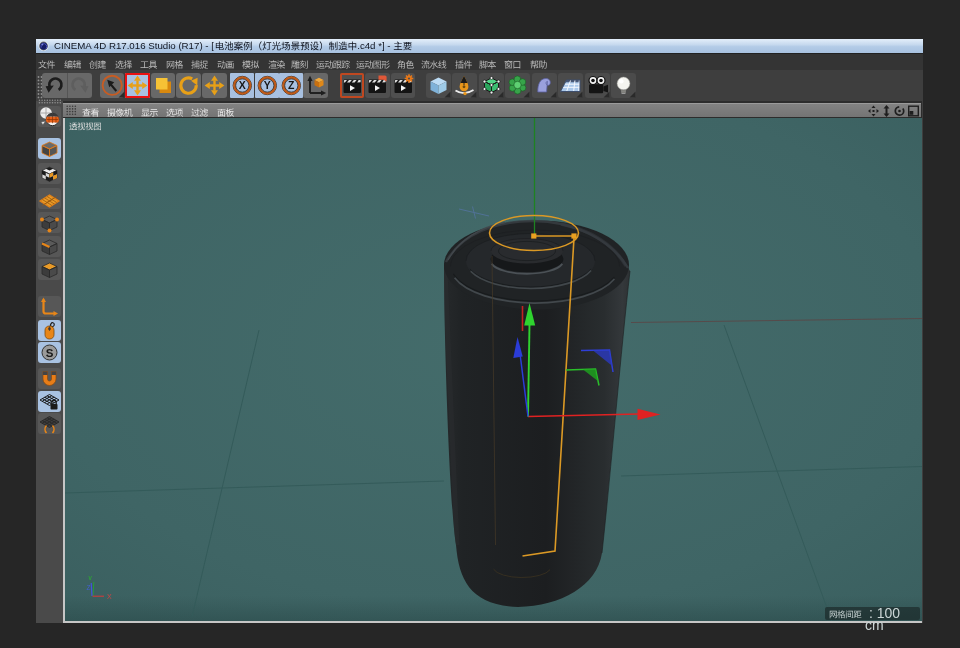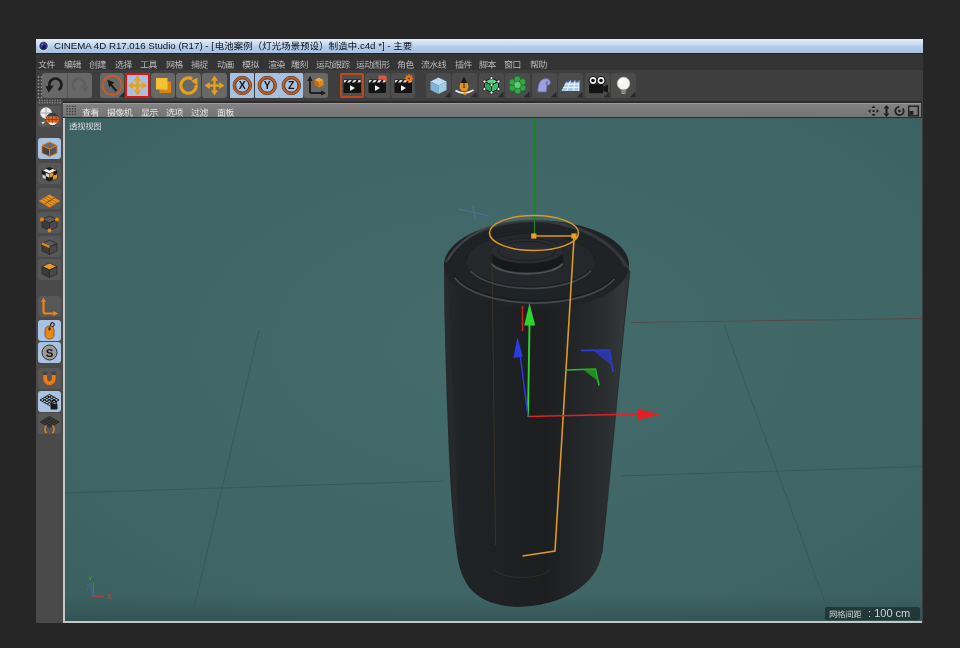--- a/index.html
+++ b/index.html
@@ -737,21 +737,21 @@
               <use href="#g89C6" transform="translate(16.15,7.48) scale(0.00850,-0.00850)"></use>
               <use href="#g56FE" transform="translate(24.22,7.48) scale(0.00850,-0.00850)"></use>
             </svg></div>
           <div class="abs" style="right:1px;bottom:1.5px;width:95px;height:13px;background:rgba(24,36,36,0.62);border-radius:2px">
             <div class="abs" style="left:4px;top:1px"><svg class="" width="34" height="12" viewBox="0 0 34 12" style="fill:#ccd6d6;">
                 <use href="#g7F51" transform="translate(0.00,7.48) scale(0.00850,-0.00850)"></use>
                 <use href="#g683C" transform="translate(8.07,7.48) scale(0.00850,-0.00850)"></use>
                 <use href="#g95F4" transform="translate(16.15,7.48) scale(0.00850,-0.00850)"></use>
                 <use href="#g8DDD" transform="translate(24.22,7.48) scale(0.00850,-0.00850)"></use>
               </svg></div>
-            <div class="abs" style="left:40px;top:0.5px;font-size:11px;color:#ccd6d6;line-height:12px">&nbsp;: 100 cm</div>
+            <div class="abs" style="left:40px;top:0.5px;font-size:14px;color:#ccd6d6;line-height:12px">&nbsp;: 100 cm</div>
           </div>
         </div>
       </div>
     </div>
   </div>
 <svg width="0" height="0" style="position:absolute">
     <defs>
       <path id="g7535" d="M452 408V264H204V408ZM531 408H788V264H531ZM452 478H204V621H452ZM531 478V621H788V478ZM126 695V129H204V191H452V85C452 -32 485 -63 597 -63C622 -63 791 -63 818 -63C925 -63 949 -10 962 142C939 148 907 162 887 176C880 46 870 13 814 13C778 13 632 13 602 13C542 13 531 25 531 83V191H865V695H531V838H452V695Z"></path>
       <path id="g6C60" d="M93 774C158 746 238 698 278 664L321 727C280 760 198 802 134 829ZM40 499C103 471 180 426 219 394L260 456C221 487 142 529 80 555ZM73 -16 138 -65C195 29 261 154 312 259L255 306C200 193 124 61 73 -16ZM396 742V474L276 427L305 360L396 396V72C396 -40 431 -69 552 -69C579 -69 786 -69 815 -69C926 -69 951 -23 963 116C942 120 911 133 893 146C885 28 874 0 813 0C769 0 589 0 554 0C483 0 470 13 470 71V424L616 482V143H690V510L846 571C845 413 843 308 836 281C830 255 819 251 802 251C790 251 753 251 725 253C735 235 742 203 744 182C775 181 819 182 847 189C878 197 898 216 906 262C915 304 918 449 918 631L922 645L868 666L855 654L849 649L690 588V838H616V559L470 502V742Z"></path>
       <path id="g6848" d="M52 230V166H401C312 89 167 24 34 -5C49 -20 71 -48 81 -66C218 -30 366 48 460 141V-79H535V146C631 50 784 -30 924 -68C934 -49 956 -20 972 -5C837 24 690 89 599 166H949V230H535V313H460V230ZM431 823 466 765H80V621H151V701H852V621H925V765H546C532 790 512 822 494 846ZM663 535C629 490 583 454 524 426C453 440 380 454 307 465C329 486 353 510 377 535ZM190 427C268 415 345 402 418 388C322 361 203 346 61 339C72 323 83 298 89 278C274 291 422 316 536 363C663 335 773 304 854 274L917 327C838 353 735 381 619 406C673 440 715 483 746 535H940V596H432C452 620 471 644 487 667L420 689C401 660 377 628 351 596H64V535H298C262 495 224 457 190 427Z"></path>

